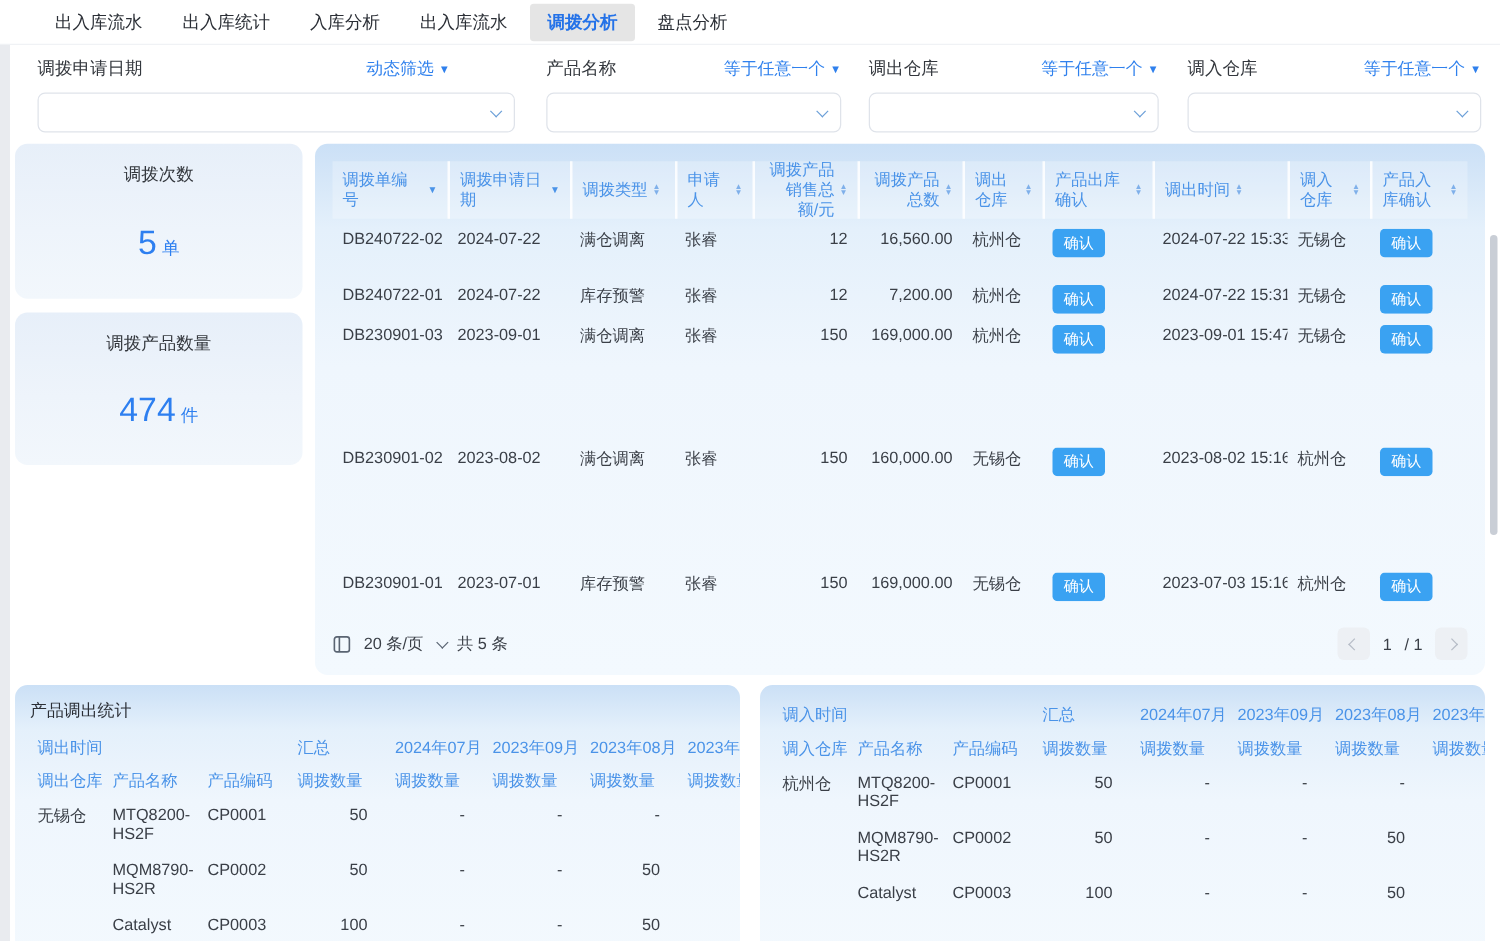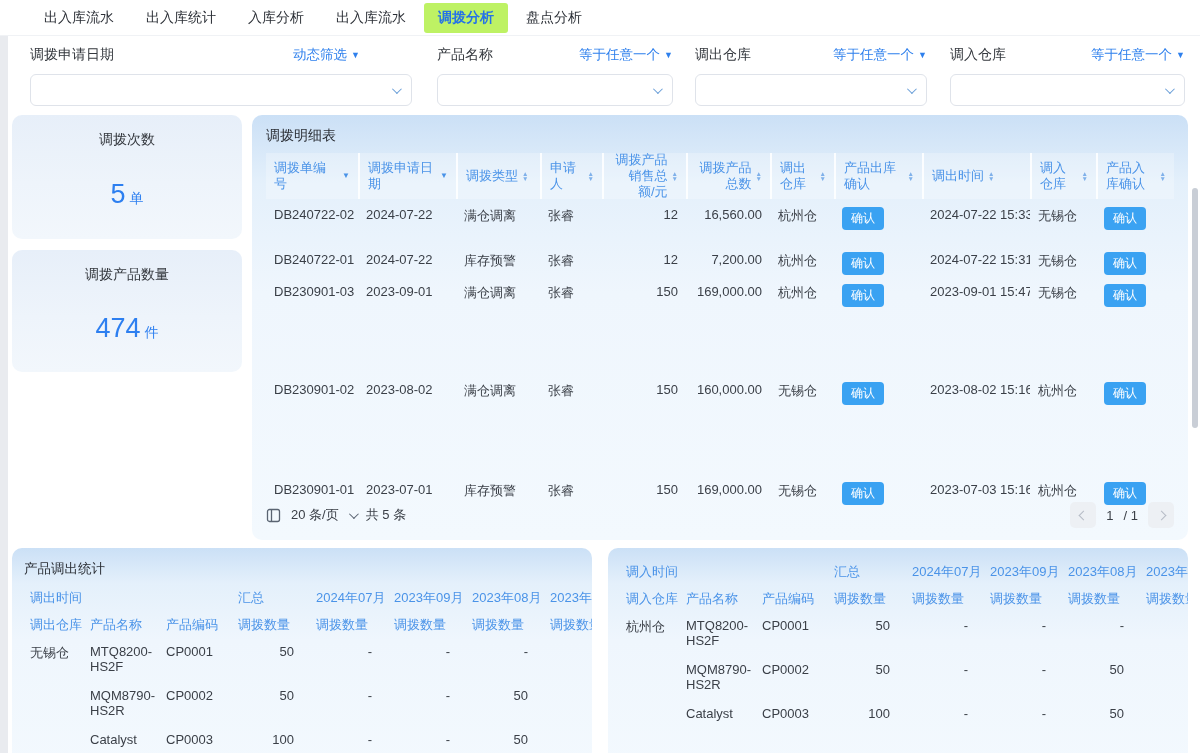--- a/index.html
+++ b/index.html
@@ -5,21 +5,21 @@
   * { margin:0; padding:0; box-sizing:border-box; }
   html,body { width:1200px; height:753px; overflow:hidden; background:#fff;
     font-family:"Liberation Sans","DejaVu Sans",sans-serif; color:#3a3f47; }
   .page { position:relative; width:1200px; height:753px; }
 
   
   .tabbar { position:absolute; top:0; left:0; right:0; height:36px; background:#fff;
     display:flex; align-items:center; padding-left:30px; border-bottom:1px solid #f0f2f5; }
   .tab { font-size:14px; color:#2b2f36; padding:6px 14px; margin-right:4px; cursor:pointer;
     border-radius:3px; white-space:nowrap; }
-  .tab.active { color:#2472e8; background:#bef264; font-weight:bold; }
+  .tab.active { color:#2472e8; background:#e5e5e5; font-weight:bold; }
 
   
   .filters { position:absolute; top:36px; left:0; right:0; height:76px; background:#fff; }
   .fgroup { position:absolute; top:8px; }
   .fg0 { left:30px;  width:382px; }
   .fg1 { left:437px; width:236px; }
   .fg2 { left:695px; width:232px; }
   .fg3 { left:950px; width:235px; }
   .frow { display:flex; justify-content:space-between; align-items:center; height:22px; }
   .flabel { font-size:14px; color:#33373d; }
@@ -170,21 +170,20 @@
           <div class="card-title">调拨次数</div>
           <div class="card-value" style="color: rgb(45, 127, 240);"><span>5</span><span class="card-unit">单</span></div>
         </div>
         <div class="card card1">
           <div class="card-title">调拨产品数量</div>
           <div class="card-value" style="color: rgb(45, 127, 240);"><span>474</span><span class="card-unit">件</span></div>
         </div>
       </div>
 
     <div class="panel main-panel">
-      <div class="panel-title">调拨明细表</div>
       <div class="thead" id="thead">
           <div class="th" style="width: 92px;">
             <span>调拨单编号</span>
             <span class="caret-down">▼</span>
           </div>
           <div class="th" style="width: 98px;">
             <span>调拨申请日期</span>
             <span class="caret-down">▼</span>
           </div>
           <div class="th" style="width: 84px;">

